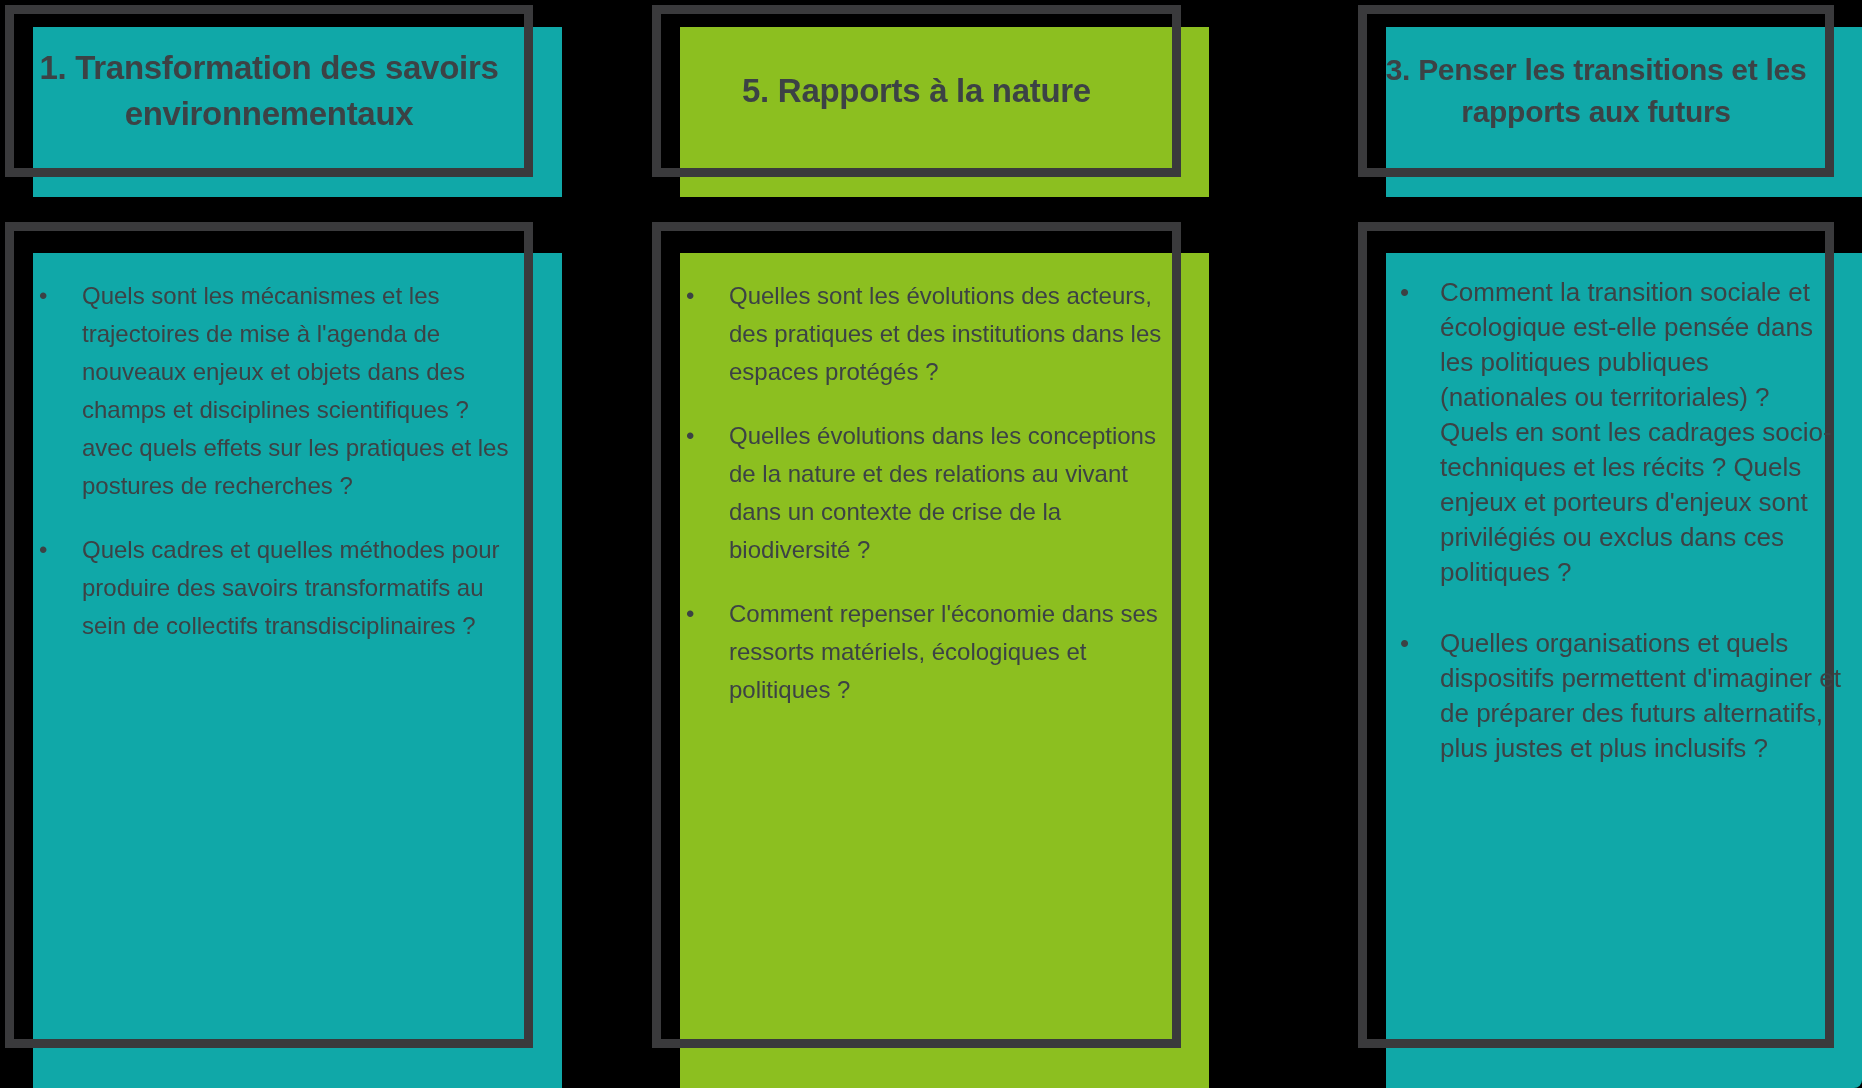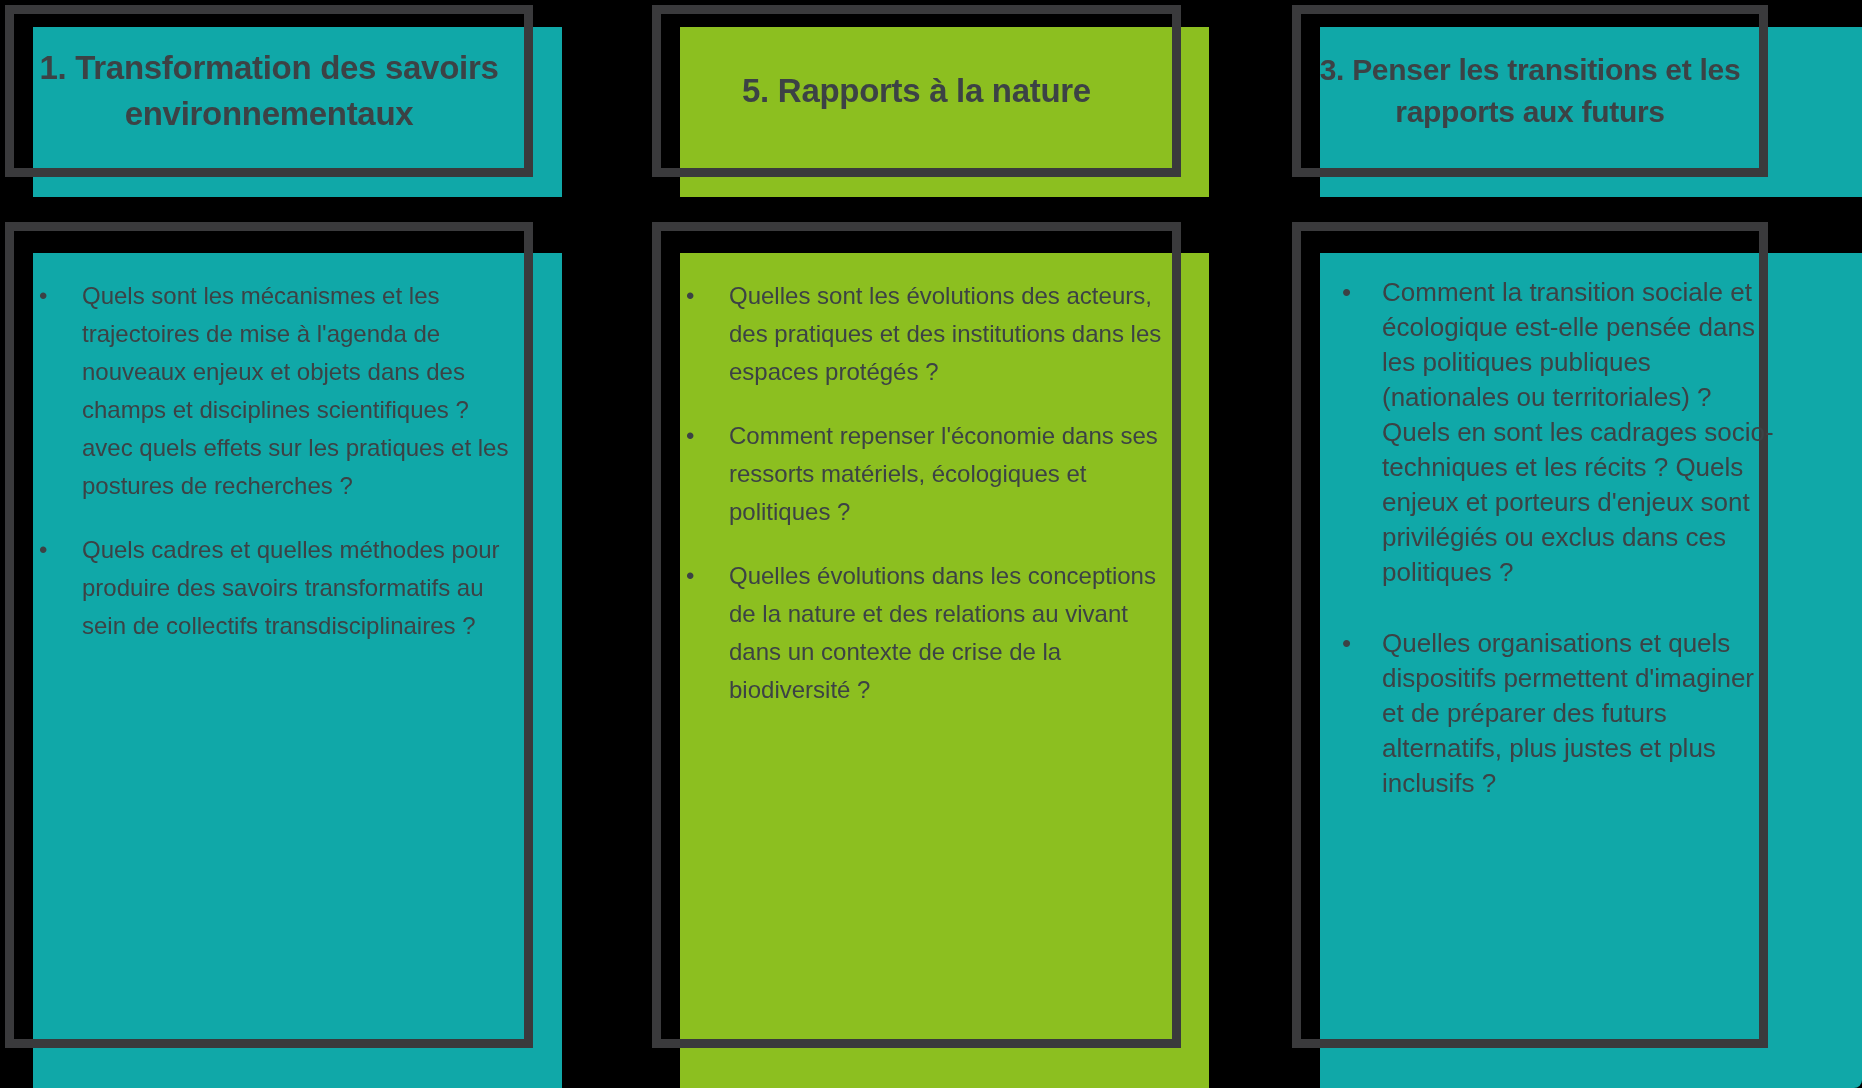--- a/index.html
+++ b/index.html
@@ -10,21 +10,21 @@
   html,body{margin:0;padding:0;background:#000;}
   .slide{
     position:relative;width:1862px;height:1088px;
     background:var(--bg);overflow:hidden;
     font-family:"Liberation Sans",sans-serif;
     border-radius:8px;
   }
   .col{position:absolute;top:0;height:1088px;}
   .col1{left:5px;width:528px;}
   .col2{left:652px;width:529px;}
-  .col3{left:1292px;width:476px;}
+  .col3{left:1358px;width:476px;}
 
   .outline{
     position:absolute;border:9px solid var(--outline);
     box-sizing:border-box;z-index:2;background:transparent;
   }
   .header-outline{left:0;top:5px;width:100%;height:172px;}
   .content-outline{left:0;top:222px;width:100%;height:826px;}
 
   .fill{position:absolute;z-index:1;}
   .header-fill{left:28px;top:27px;width:529px;height:170px;}
@@ -41,21 +41,21 @@
   .col3 .header-title{font-size:30px;line-height:42px;}
 
   .bullets{
     position:absolute;z-index:3;left:28px;top:253px;width:529px;
     margin:0;padding:24px 42px 0 0;list-style:none;box-sizing:border-box;
     color:var(--text);font-size:24px;line-height:38px;
   }
   .bullets li{position:relative;padding-left:49px;}
   .bullets li + li{margin-top:26px;}
   .bullets li::before{content:"\2022";position:absolute;left:6px;top:0;}
-  .col3 .bullets{width:470px;padding:22px 14px 0 16px;font-size:26px;line-height:35px;}
+  .col3 .bullets{width:470px;padding:22px 14px 0 8px;font-size:26px;line-height:35px;}
   .col3 .bullets li{padding-left:46px;}
   .col3 .bullets li + li{margin-top:36px;}
 </style>
 </head>
 <body>
 
 <div class="slide">
 
   <div class="col col1">
     <div class="fill header-fill" style="background: rgb(16, 168, 168);"></div>
@@ -72,22 +72,22 @@
 
   <div class="col col2">
     <div class="fill header-fill" style="background: rgb(140, 191, 32);"></div>
     <div class="outline header-outline"></div>
     <h2 class="header-title">5. Rapports à la nature</h2>
 
     <div class="fill content-fill" style="background: rgb(140, 191, 32);"></div>
     <div class="outline content-outline"></div>
     <ul class="bullets">
       <li>Quelles sont les évolutions des acteurs, des pratiques et des institutions dans les espaces protégés&nbsp;?</li>
+      <li>Quelles évolutions dans les conceptions de la nature et des relations au vivant dans un contexte de crise de la biodiversité&nbsp;?</li>
       <li>Comment repenser l'économie dans ses ressorts matériels, écologiques et politiques&nbsp;?</li>
-      <li>Quelles évolutions dans les conceptions de la nature et des relations au vivant dans un contexte de crise de la biodiversité&nbsp;?</li>
     </ul>
   </div>
 
   <div class="col col3">
     <div class="fill header-fill" style="background: rgb(16, 168, 168);"></div>
     <div class="outline header-outline"></div>
     <h2 class="header-title">3. Penser les transitions et les rapports aux futurs</h2>
 
     <div class="fill content-fill" style="background: rgb(16, 168, 168);"></div>
     <div class="outline content-outline"></div>

